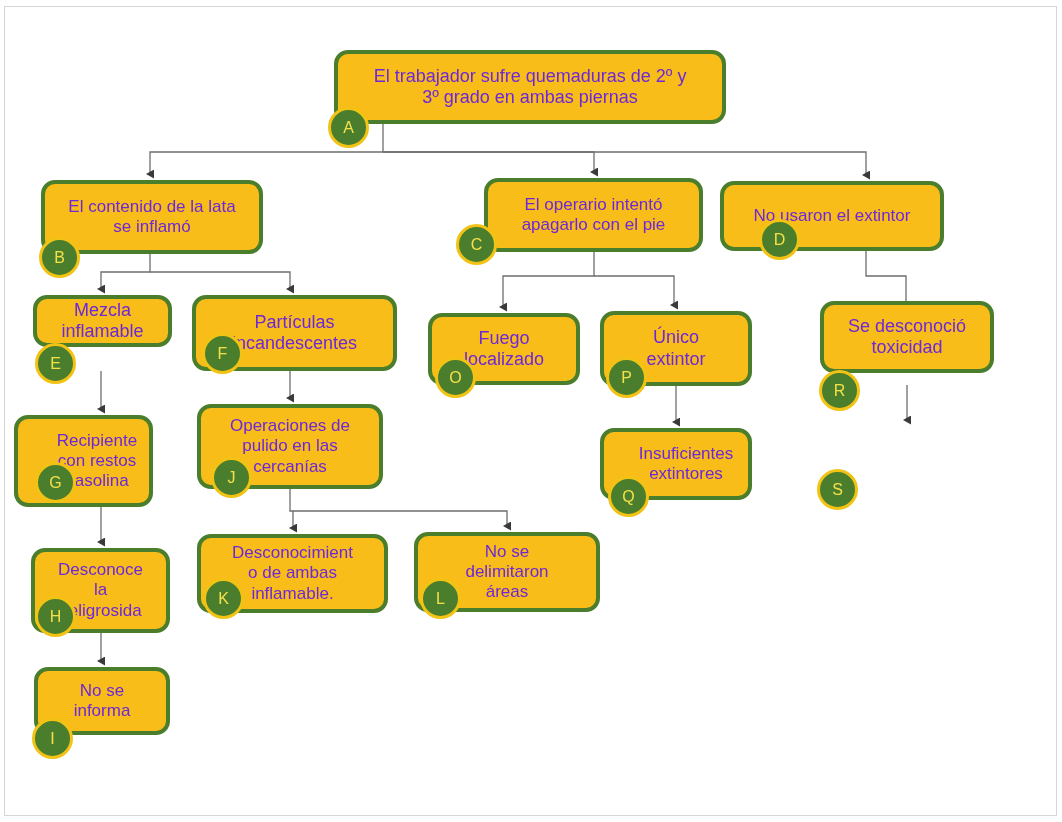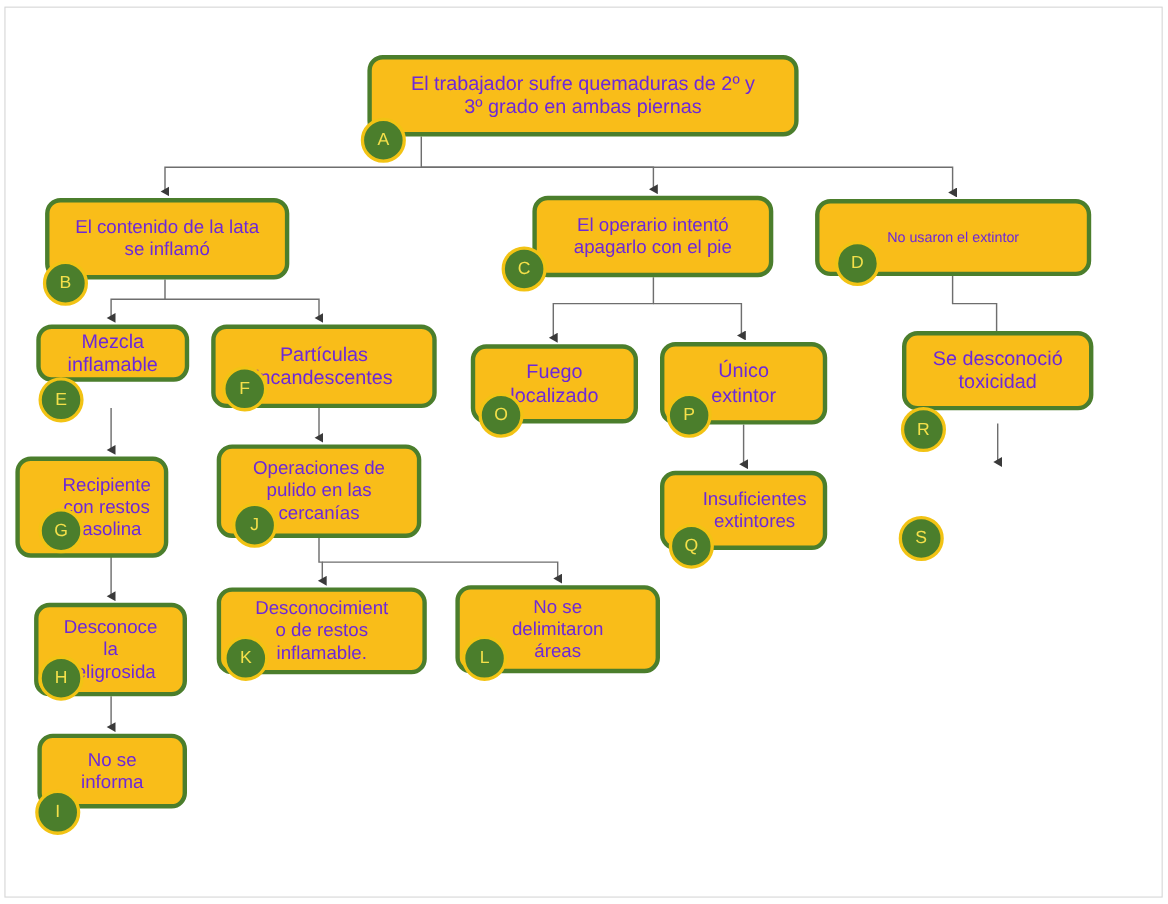--- a/index.html
+++ b/index.html
@@ -135,21 +135,21 @@
   </div>
 
   <div class="node" style="left:484px; top:178px; width:219px; height:74px; font-size:17px;">
     <span class="node-text">El operario intentó
 apagarlo con el pie</span>
   </div>
   <div class="badge" style="left:456px; top:224px;">
     <span>C</span>
   </div>
 
-  <div class="node" style="left:741px; top:181px; width:251px; height:70px; font-size:13px;">
+  <div class="node" style="left:720px; top:181px; width:224px; height:70px; font-size:17px;">
     <span class="node-text">No usaron el extintor</span>
   </div>
   <div class="badge" style="left:759px; top:219px;">
     <span>D</span>
   </div>
 
   <div class="node" style="left:33px; top:295px; width:139px; height:52px; font-size:18px;">
     <span class="node-text">Mezcla
 inflamable</span>
   </div>
@@ -223,21 +223,21 @@
     <span class="node-text">Desconoce
 la
 peligrosida</span>
   </div>
   <div class="badge" style="left:35px; top:596px;">
     <span>H</span>
   </div>
 
   <div class="node" style="left:197px; top:534px; width:191px; height:79px; font-size:17px;">
     <span class="node-text">Desconocimient
-o de restos
+o de ambas
 inflamable.</span>
   </div>
   <div class="badge" style="left:203px; top:578px;">
     <span>K</span>
   </div>
 
   <div class="node" style="left:414px; top:532px; width:186px; height:80px; font-size:17px;">
     <span class="node-text">No se
 delimitaron
 áreas</span>

